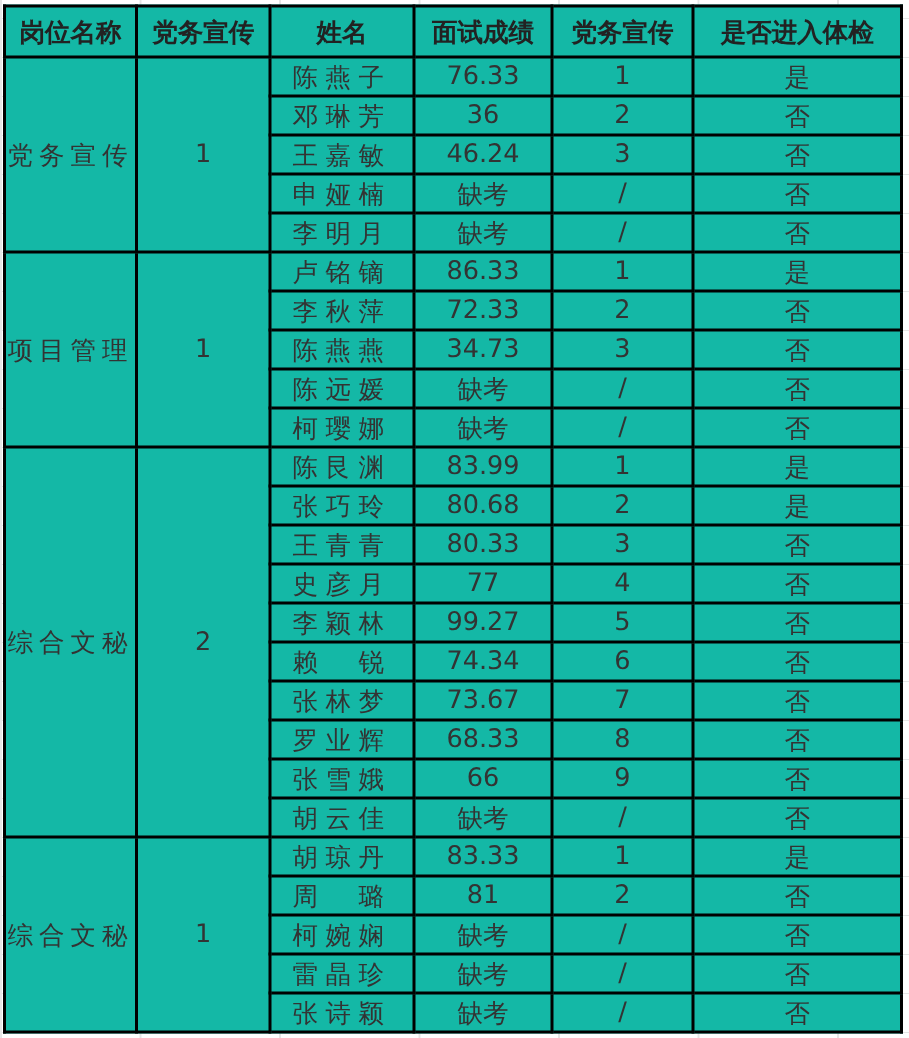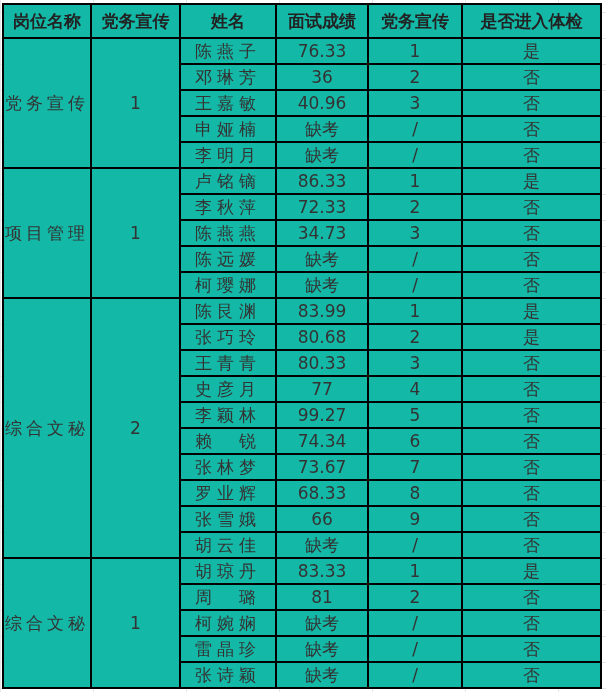--- a/index.html
+++ b/index.html
@@ -88,21 +88,21 @@
       <td class="decision-cell">是</td>
     </tr>
     <tr>
       <td class="name-cell">邓琳芳</td>
       <td class="score-cell">36</td>
       <td class="rank-cell">2</td>
       <td class="decision-cell">否</td>
     </tr>
     <tr>
       <td class="name-cell">王嘉敏</td>
-      <td class="score-cell">40.96</td>
+      <td class="score-cell">46.24</td>
       <td class="rank-cell">3</td>
       <td class="decision-cell">否</td>
     </tr>
     <tr>
       <td class="name-cell">申娅楠</td>
       <td class="score-cell">缺考</td>
       <td class="rank-cell">/</td>
       <td class="decision-cell">否</td>
     </tr>
     <tr>

